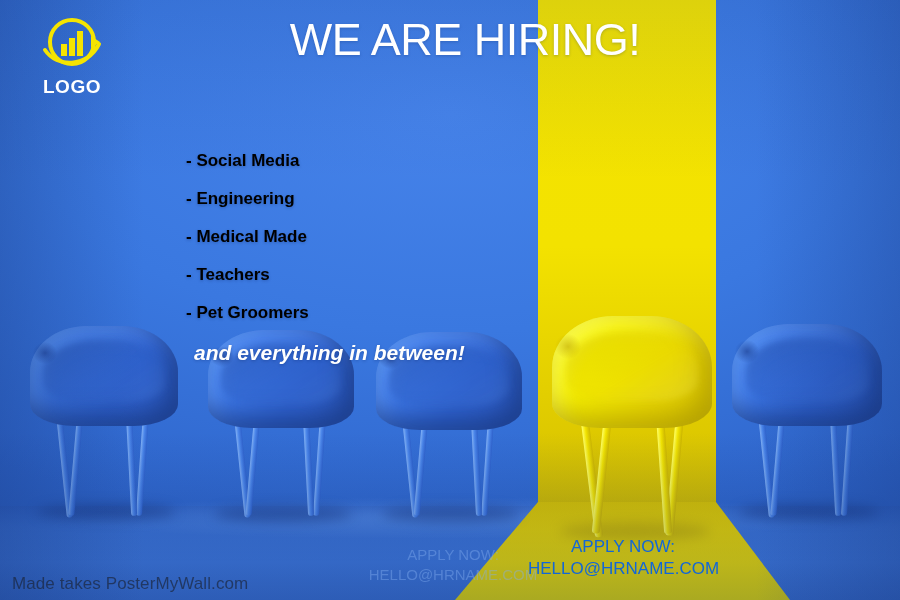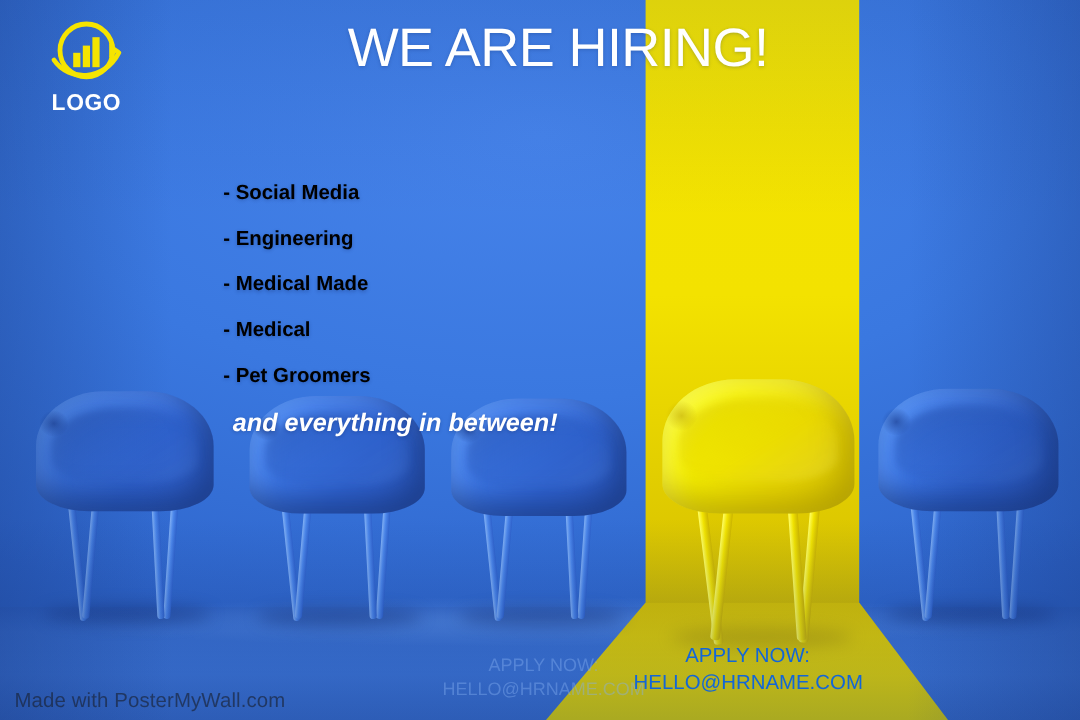--- a/index.html
+++ b/index.html
@@ -324,30 +324,30 @@
     </svg>
     <div class="logo-text">LOGO</div>
   </div>
 
   <div class="headline">WE ARE HIRING!</div>
 
   <div class="job-list">
     <div class="job-item">- Social Media</div>
     <div class="job-item">- Engineering</div>
     <div class="job-item">- Medical Made</div>
-    <div class="job-item">- Medical</div>
+    <div class="job-item">- Teachers</div>
     <div class="job-item">- Pet Groomers</div>
     <div class="job-footer">and everything in between!</div>
   </div>
 
   <div class="cta cta-ghost">
     <span class="cta-line">APPLY NOW:</span>
     <span class="cta-line">HELLO@HRNAME.COM</span>
   </div>
 
   <div class="cta cta-main">
     <span class="cta-line">APPLY NOW:</span>
     <span class="cta-line">HELLO@HRNAME.COM</span>
   </div>
 
-  <div class="watermark">Made with PosterMyWall.com</div>
+  <div class="watermark">Made takes PosterMyWall.com</div>
 
 </div>
 
 </body></html>

